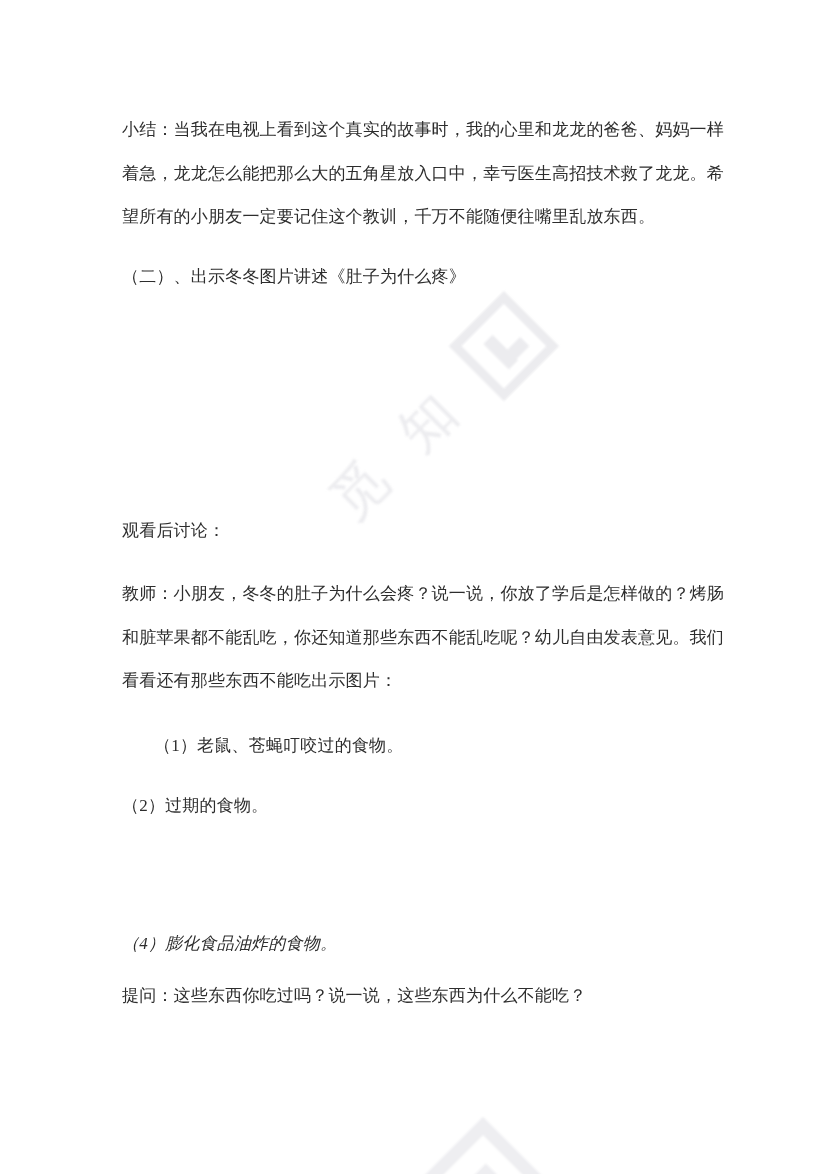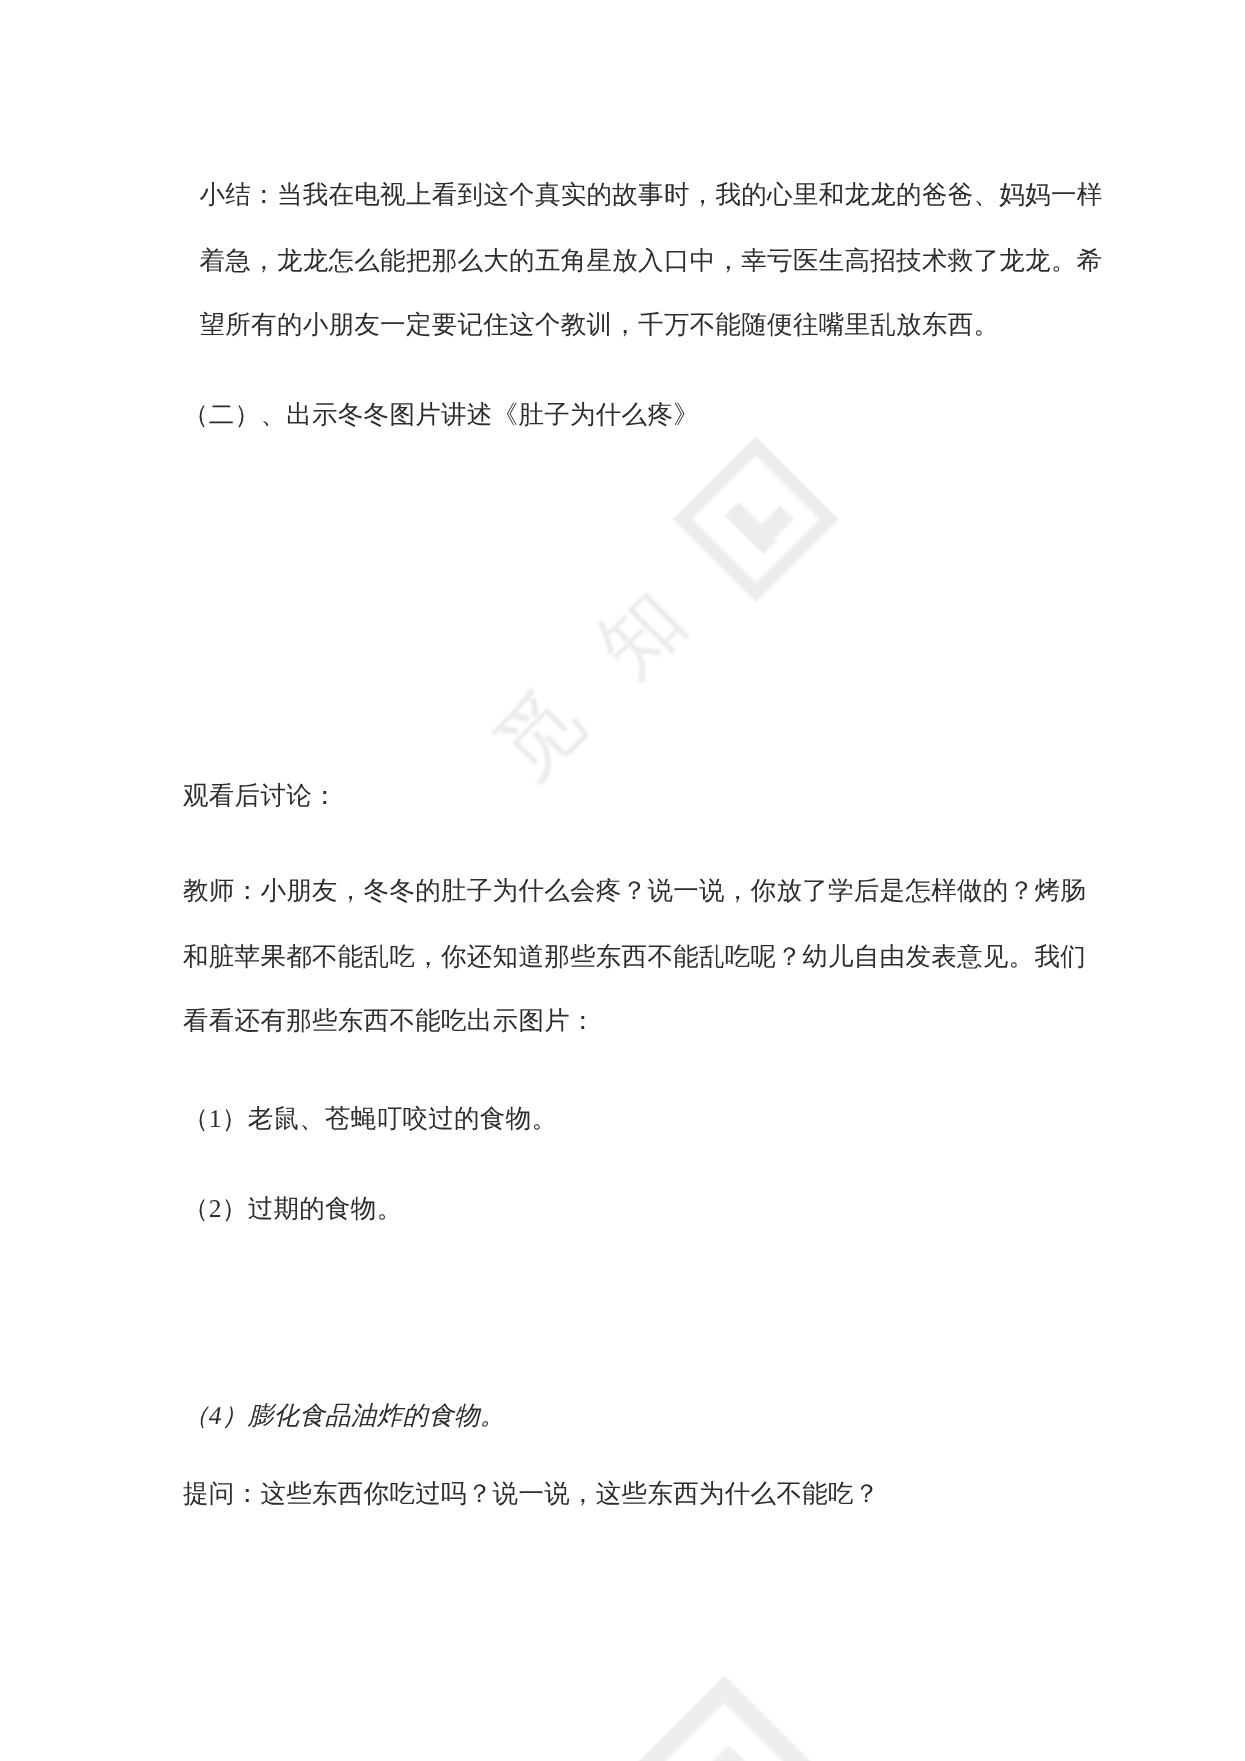--- a/index.html
+++ b/index.html
@@ -22,26 +22,26 @@
     left:122px;
     width:620px;
     margin:0;
     font-size:17px;
     font-weight:normal;
     line-height:43.5px;
     color:var(--text-color);
     white-space:pre-line;
     letter-spacing:0.2px;
   }
-  .p-summary   { top:108px;margin-left:11px; }
+  .p-summary   { top:108px; }
   .h-section   { top:255px; }
   .p-story     { top:317px; }
   .p-discussion{ top:509px; }
   .p-questions { top:572px; }
-  .li-1        { top:724px; }
+  .li-1        { top:724px;margin-left:32px; }
   .li-2        { top:784px; }
   .li-3        { top:845px; }
   .li-4        { top:922px;font-style:italic; }
   .p-final     { top:974px; }
 
   
   .wm-mid{
     position:absolute; z-index:1;
     left:436px; top:414px;
     transform:translate(-50%,-50%) rotate(-45deg);

